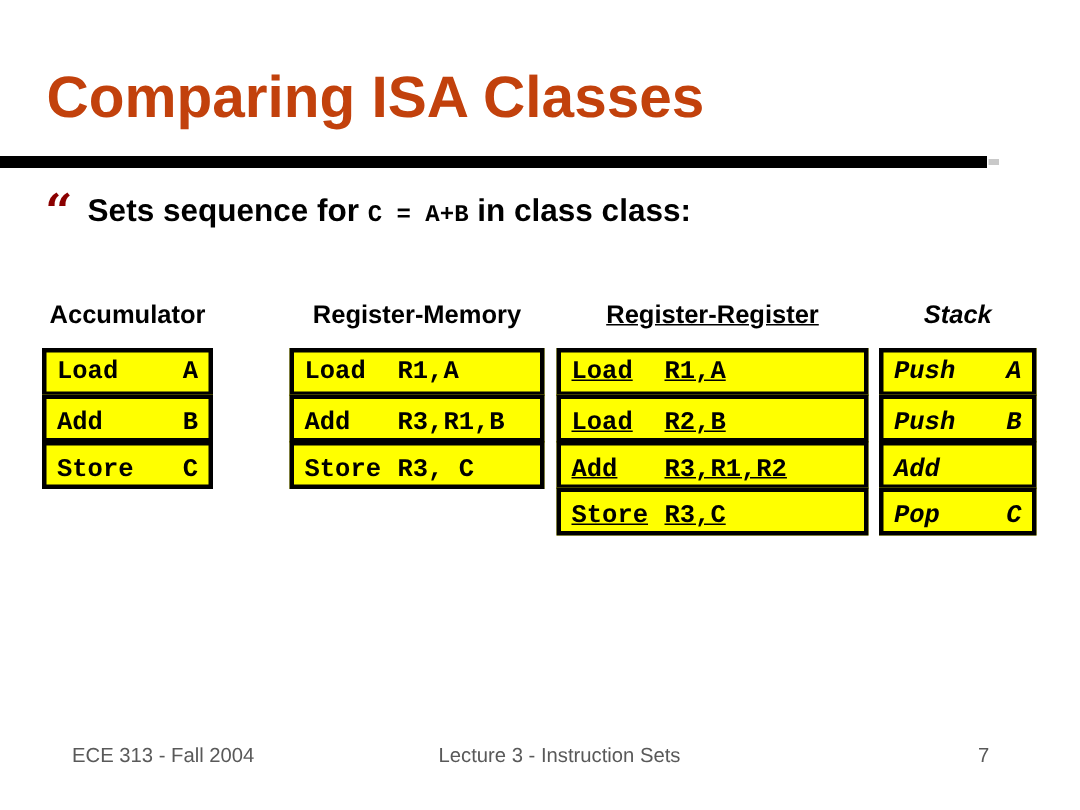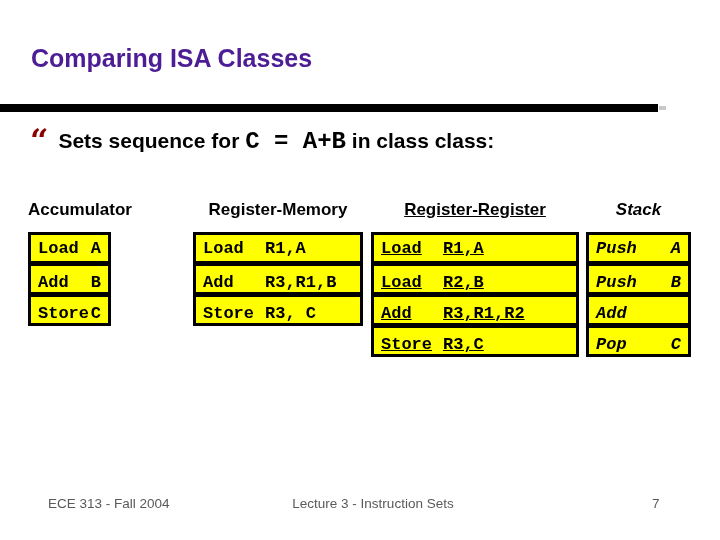--- a/index.html
+++ b/index.html
@@ -5,22 +5,22 @@
   html, body { margin:0; padding:0; }
   body {
     width:720px; height:540px;
     background:#ffffff;
     position:relative;
     overflow:hidden;
     font-family:"Liberation Sans", sans-serif;
   }
   .title {
     position:absolute; left:31px; top:44px;
-    font-size:25px; font-weight:bold;
-    color:#4c1d95;
+    font-size:39px; font-weight:bold;
+    color:#c2410c;
     letter-spacing:0px;
     white-space:nowrap;
   }
   .rule {
     position:absolute; left:0; top:104px;
     width:658px; height:8px; background:#000000;
   }
   .rule-tip {
     position:absolute; left:659px; top:106px;
     width:7px; height:4px; background:#c9c9c9;
@@ -40,21 +40,21 @@
     overflow:hidden;
     margin-right:10px;
     margin-top:0px;
   }
   .bullet-text {
     font-size:21px; font-weight:bold; color:#000000;
     line-height:26px;
   }
   .code {
     font-family:"Liberation Mono", monospace;
-    font-size:24px; font-weight:bold;
+    font-size:16px; font-weight:bold;
   }
   .col { position:absolute; top:200px; }
   .colheader {
     text-align:center; font-weight:bold; font-size:17px;
     line-height:20px; margin-bottom:12px; color:#000000;
     white-space:nowrap;
   }
   .isatable { width:100%; }
   .row {
     box-sizing:border-box;
@@ -85,21 +85,21 @@
 <div class="title">Comparing ISA Classes</div>
 
 <div class="rule"></div>
 <div class="rule-tip"></div>
 
 <div class="bullet-line">
   <span class="bullet-glyph">“</span>
   <span class="bullet-text"><span>Sets sequence for </span><span class="code">C = A+B</span><span> in class class:</span></span>
 </div>
 
-<div class="col" style="left:28px; width:83px;">
+<div class="col" style="left:28px; width:114px;">
   <div class="colheader">Accumulator</div>
   <div class="isatable align-right">
     <div class="row">
       <span class="op">Load</span>
       <span class="operand">A</span>
     </div>
     <div class="row">
       <span class="op">Add</span>
       <span class="operand">B</span>
     </div>

